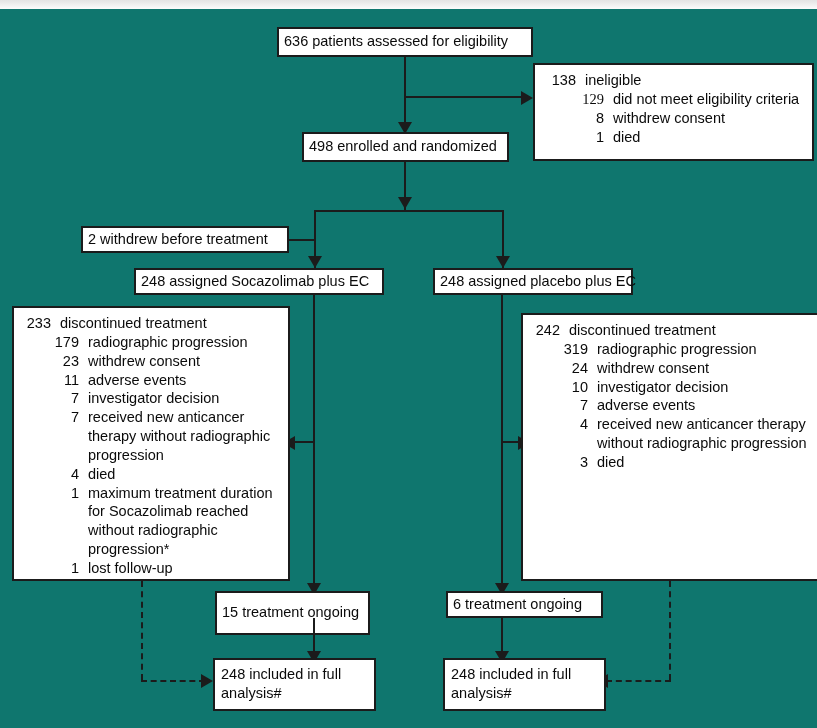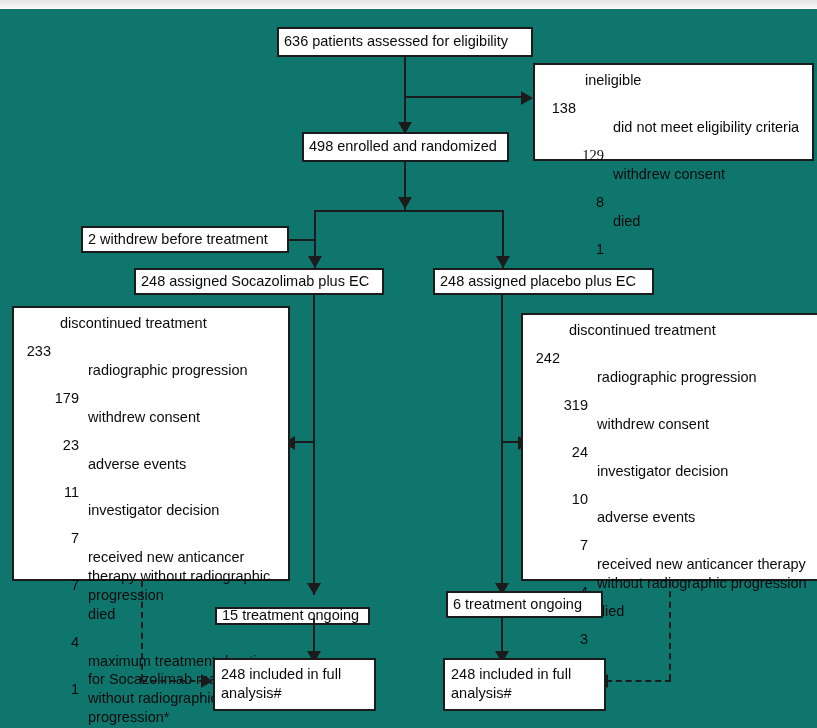--- a/index.html
+++ b/index.html
@@ -54,21 +54,20 @@
     display: flex;
     align-items: flex-start;
     font-size: 14.5px;
     line-height: 1.30;
   }
   .lrow .num {
     flex: 0 0 auto;
     text-align: right;
     padding-right: 9px;
     white-space: pre;
-    margin-top: 28px;
   }
   .lrow .txt {
     flex: 1 1 auto;
     white-space: normal;
   }
   .head .num { }
 
   
   .vline, .hline {
     position: absolute;
@@ -166,21 +165,21 @@
   <div class="arrow left" style="left:248px; top:234px;"></div>
 
   <div class="box single" style="left:41px; top:226px; width:208px; height:27px;margin-left:40px;">
     <span>2 withdrew before treatment</span>
   </div>
 
   <div class="box single" style="left:134px; top:268px; width:250px; height:27px;">
     <span>248 assigned Socazolimab plus EC</span>
   </div>
 
-  <div class="box single" style="left:433px; top:268px; width:221px; height:27px;">
+  <div class="box single" style="left:433px; top:268px; width:200px; height:27px;">
     <span>248 assigned placebo plus EC</span>
   </div>
 
   <div class="vline" style="left:313px; top:295px; height:300px;"></div>
 
   <div class="hline" style="left:293px; top:441px; width:22px;"></div>
   <div class="arrow left" style="left:283px; top:436px;"></div>
   <div class="arrow down" style="left:307px; top:583px;"></div>
 
   <div class="vline" style="left:501px; top:295px; height:300px;"></div>
@@ -255,21 +254,21 @@
         <span class="num" style="min-width:58px;">4</span>
         <span class="txt">received new anticancer therapy without radiographic progression</span>
       </div>
       <div class="lrow">
         <span class="num" style="min-width:58px;">3</span>
         <span class="txt">died</span>
       </div>
     </div>
   </div>
 
-  <div class="box single" style="left:215px; top:591px; width:155px; height:18px;margin-top:16px;">
+  <div class="box single" style="left:215px; top:591px; width:155px; height:44px;">
     <span>15 treatment ongoing</span>
   </div>
 
   <div class="box single" style="left:446px; top:591px; width:157px; height:27px;">
     <span>6 treatment ongoing</span>
   </div>
 
   <div class="vline" style="left:313px; top:618px; height:45px;"></div>
   <div class="arrow down" style="left:307px; top:651px;"></div>
 

